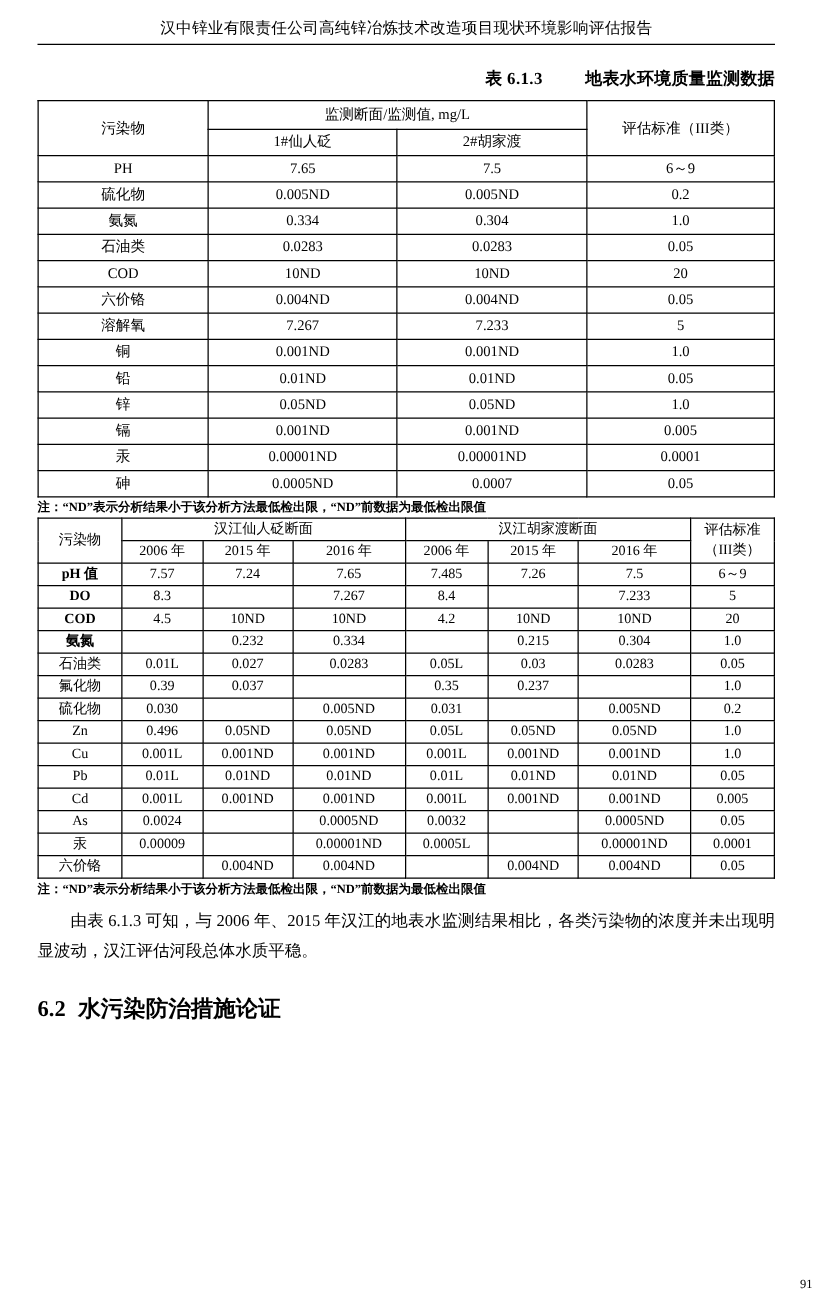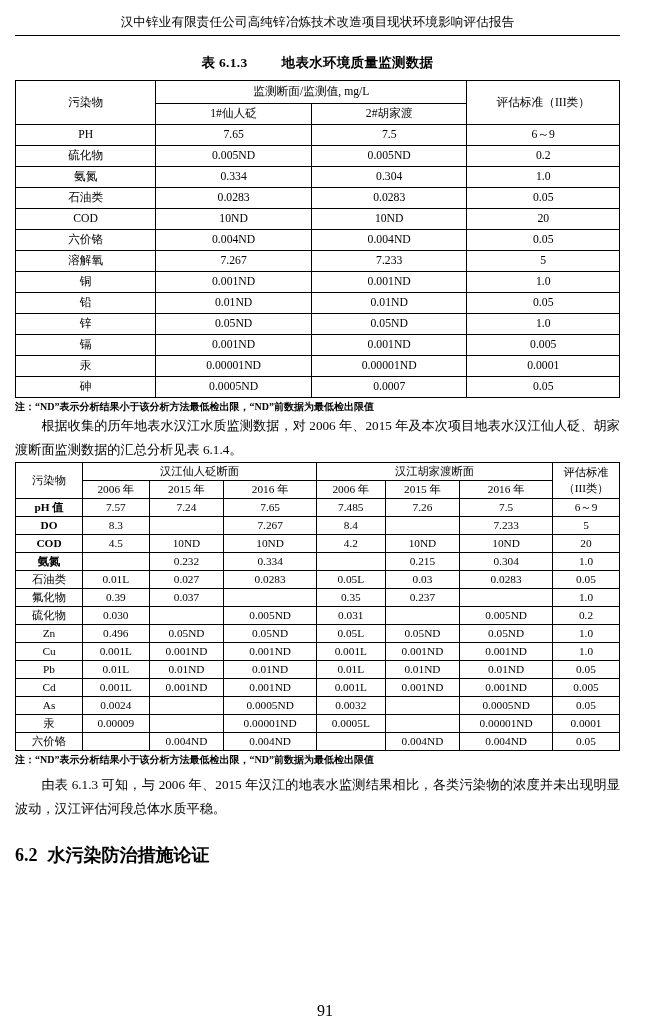--- a/index.html
+++ b/index.html
@@ -13,32 +13,32 @@
     font-family: "Liberation Serif", "DejaVu Serif", serif;
     color: #000000;
     font-size: 12px;
     position: relative;
     overflow: hidden;
   }
   .page {
     width: 650px;
     height: 1033px;
     box-sizing: border-box;
-    padding: 14px 30px 0 15px;
+    padding: 14px 30px 0 30px;
     position: relative;
   }
   .header {
     text-align: center;
     font-size: 12.5px;
     padding-bottom: 4px;
     border-bottom: 1.2px solid #000;
     letter-spacing: 0.2px;
   }
   .tbl-caption {
-    text-align: center;
+    text-align: right;
     font-weight: bold;
     font-size: 13.5px;
     margin: 18px 0 8px 0;
     letter-spacing: 0.3px;
     font-family: Liberation Serif, serif;
   }
   .tbl-caption .gap {
     display: inline-block;
     width: 34px;
   }
@@ -85,25 +85,25 @@
   }
   .t2 .first-col { width: 62px; }
   .sec-h2 {
     font-size: 18px;
     font-weight: bold;
     margin: 22px 0 10px 0;
   }
   .sec-h2 .num { margin-right: 10px; }
   .footer-page {
     position: absolute;
-    bottom: 13px;
+    bottom: 0;
     left: 0;
     width: 650px;
-    text-align: center;
-    font-size: 16px;
+    text-align: right;
+    font-size: 10px;
   }
   sup { font-size: 70%; vertical-align: super; }
   .vt { vertical-align: middle; margin-top: 30px; }
 </style>
 </head>
 <body>
 
 <div class="page">
 
   <div class="header">汉中锌业有限责任公司高纯锌冶炼技术改造项目现状环境影响评估报告</div>
@@ -201,21 +201,20 @@
         <td>0.0005ND</td>
         <td>0.0007</td>
         <td>0.05</td>
       </tr>
     </tbody>
   </table>
 
   <div class="note">注：“ND”表示分析结果小于该分析方法最低检出限，“ND”前数据为最低检出限值</div>
 
 
-  <p class="para">根据收集的历年地表水汉江水质监测数据，对 2006 年、2015 年及本次项目地表水汉江仙人砭、胡家渡断面监测数据的汇总分析见表 6.1.4。</p>
 
 
   <table class="t2">
     <tbody>
       <tr>
         <td rowspan="2" class="vt first-col">污染物</td>
         <td colspan="3">汉江仙人砭断面</td>
         <td colspan="3">汉江胡家渡断面</td>
         <td rowspan="2" class="vt" style="width:62px">
           <div>评估标准</div>

